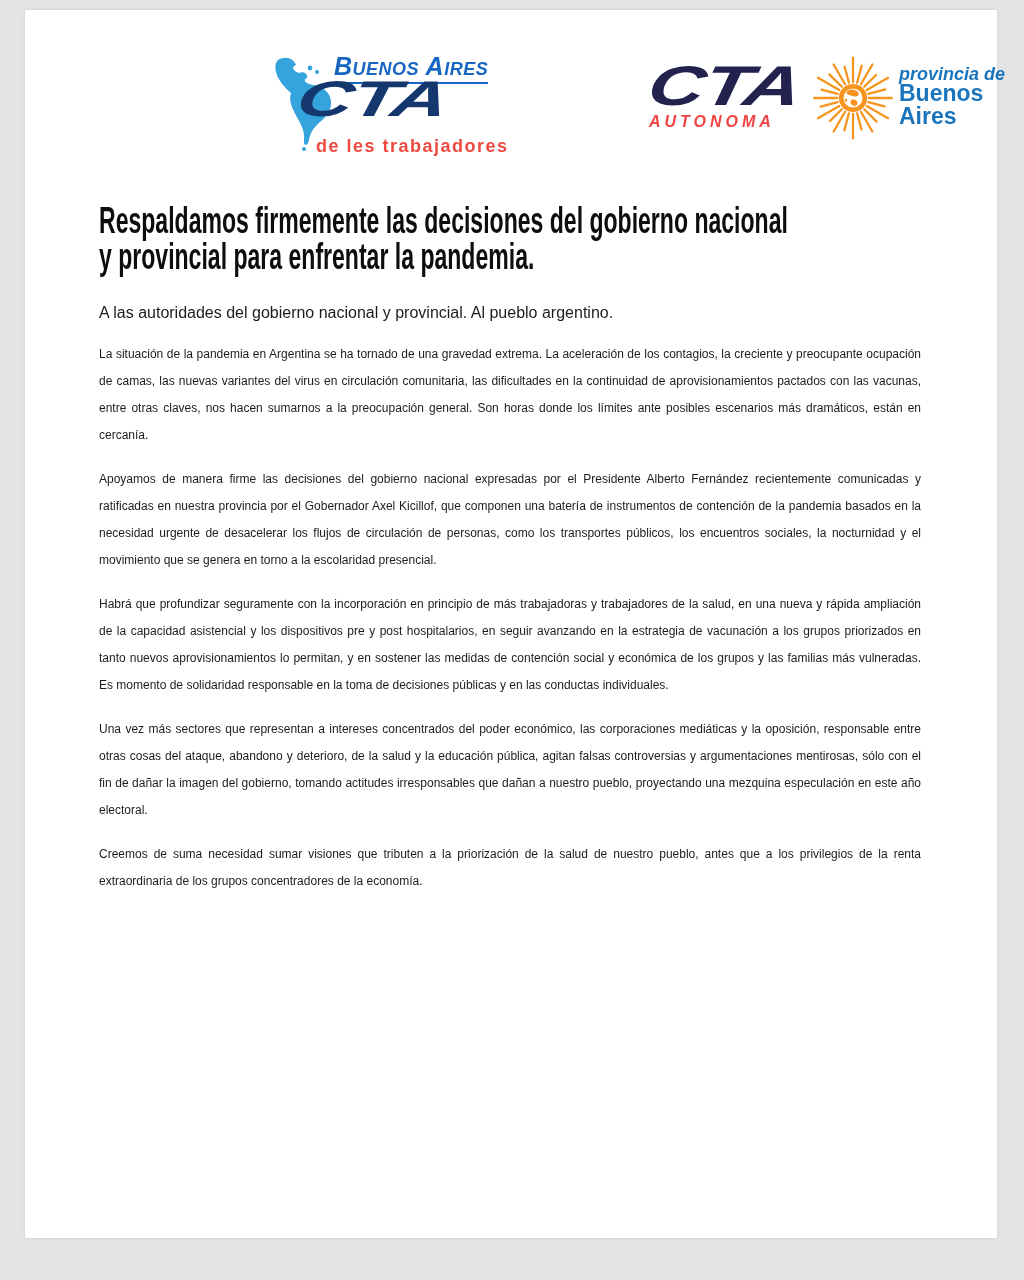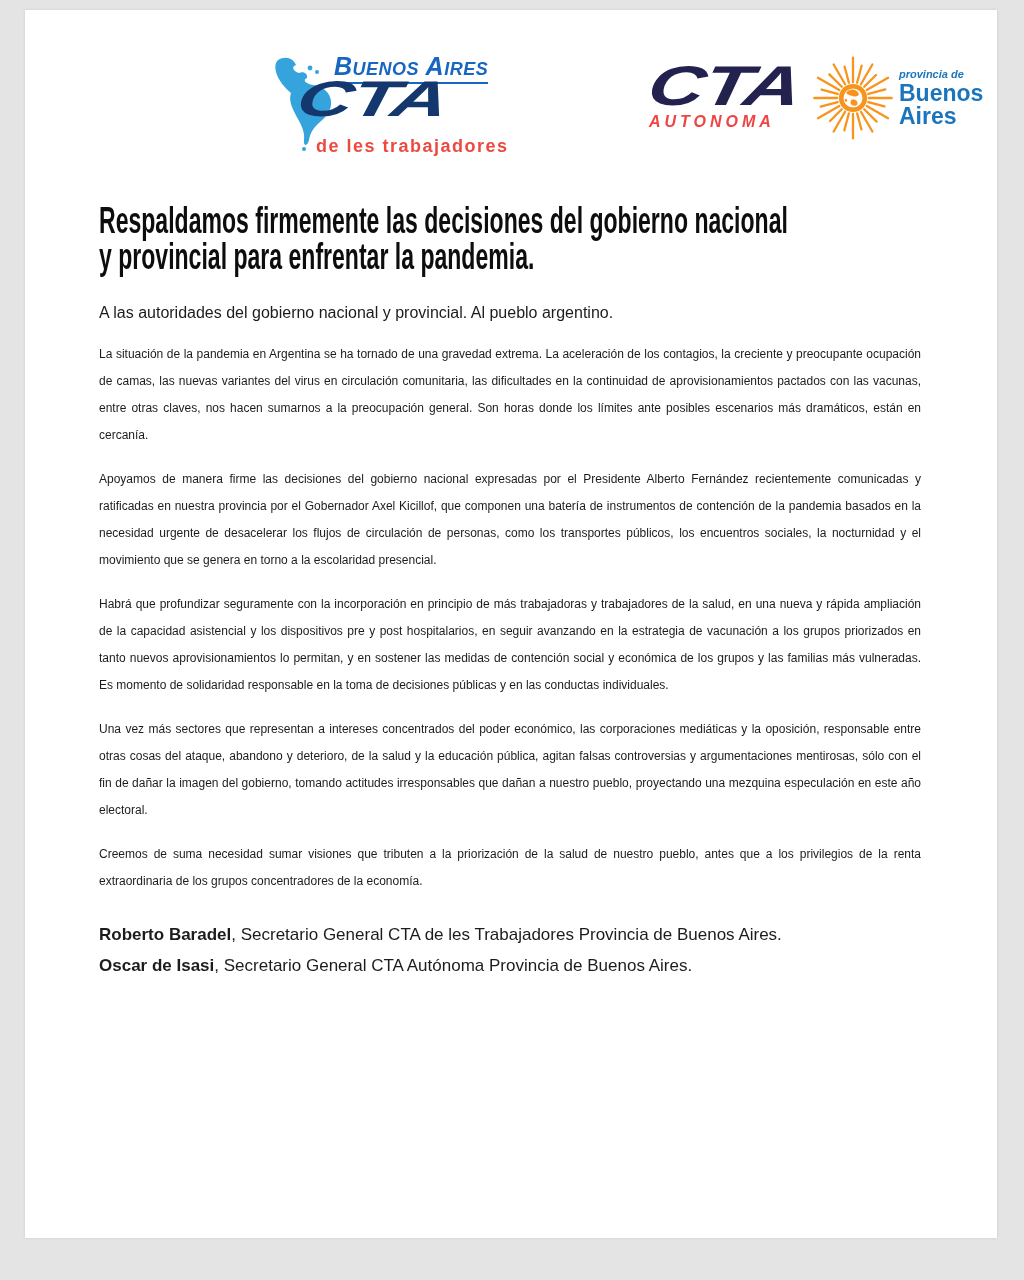--- a/index.html
+++ b/index.html
@@ -49,21 +49,21 @@
     transform:scaleX(1.4) skewX(-8deg); transform-origin:0 50%;
   }
   .lr-sub {
     position:absolute; left:0; top:47px;
     font-size:16px; font-weight:900; font-style:italic;
     color:#ef4444; letter-spacing:4px; white-space:nowrap;
     text-shadow:-1px -1px 0 #fff, 1px -1px 0 #fff, -1px 1px 0 #fff, 1px 1px 0 #fff;
   }
   .sun-icon { position:absolute; left:160px; top:-12px; width:88px; height:88px; }
   .lr-side { position:absolute; left:250px; top:0; color:#1b75bc; white-space:nowrap; }
-  .lr-prov { font-style:italic; font-size:11px; font-weight:600; line-height:16px; }
+  .lr-prov { font-style:italic; font-size:18px; font-weight:600; line-height:16px; }
   .lr-buenos, .lr-aires { font-size:23px; font-weight:800; line-height:23px; }
 
   
   h1.doc-title { margin:26px 0 0 0; }
   .t-line {
     display:block; white-space:nowrap;
     font-size:36px; font-weight:700; color:#0d0d0d;
     line-height:36px;
     transform:scaleX(0.64); transform-origin:0 50%;
   }
@@ -154,19 +154,15 @@
     </h1>
 
     <p class="salutation">A las autoridades del gobierno nacional y provincial. Al pueblo argentino.</p>
 
     <p class="body-p">La situación de la pandemia en Argentina se ha tornado de una gravedad extrema. La aceleración de los contagios, la creciente y preocupante ocupación de camas, las nuevas variantes del virus en circulación comunitaria, las dificultades en la continuidad de aprovisionamientos pactados con las vacunas, entre otras claves, nos hacen sumarnos a la preocupación general. Son horas donde los límites ante posibles escenarios más dramáticos, están en cercanía.</p>
     <p class="body-p">Apoyamos de manera firme las decisiones del gobierno nacional expresadas por el Presidente Alberto Fernández recientemente comunicadas y ratificadas en nuestra provincia por el Gobernador Axel Kicillof, que componen una batería de instrumentos de contención de la pandemia basados en la necesidad urgente de desacelerar los flujos de circulación de personas, como los transportes públicos, los encuentros sociales, la nocturnidad y el movimiento que se genera en torno a la escolaridad presencial.</p>
     <p class="body-p">Habrá que profundizar seguramente con la incorporación en principio de más trabajadoras y trabajadores de la salud, en una nueva y rápida ampliación de la capacidad asistencial y los dispositivos pre y post hospitalarios, en seguir avanzando en la estrategia de vacunación a los grupos priorizados en tanto nuevos aprovisionamientos lo permitan, y en sostener las medidas de contención social y económica de los grupos y las familias más vulneradas. Es momento de solidaridad responsable en la toma de decisiones públicas y en las conductas individuales.</p>
     <p class="body-p">Una vez más sectores que representan a intereses concentrados del poder económico, las corporaciones mediáticas y la oposición, responsable entre otras cosas del ataque, abandono y deterioro, de la salud y la educación pública, agitan falsas controversias y argumentaciones mentirosas, sólo con el fin de dañar la imagen del gobierno, tomando actitudes irresponsables que dañan a nuestro pueblo, proyectando una mezquina especulación en este año electoral.</p>
     <p class="body-p">Creemos de suma necesidad sumar visiones que tributen a la priorización de la salud de nuestro pueblo, antes que a los privilegios de la renta extraordinaria de los grupos concentradores de la economía.</p>
 
-    <div class="signatures">
-      <p class="sig"><strong>Roberto Baradel</strong><span>, Secretario General CTA de les Trabajadores Provincia de Buenos Aires.</span></p>
-      <p class="sig"><strong>Oscar de Isasi</strong><span>, Secretario General CTA Autónoma Provincia de Buenos Aires.</span></p>
-    </div>
 
   </div>
 </div>
 
 </body></html>

